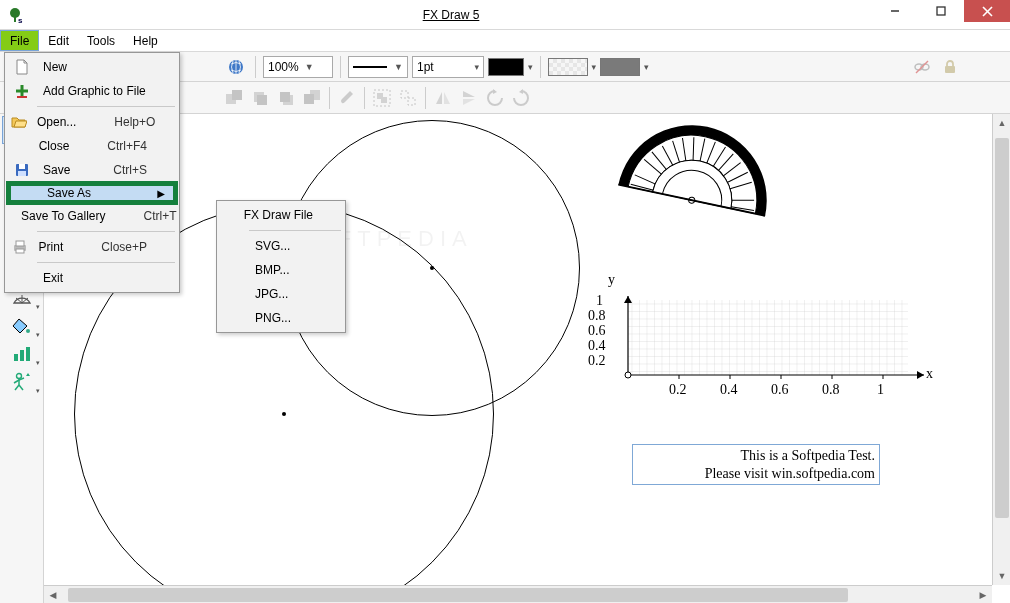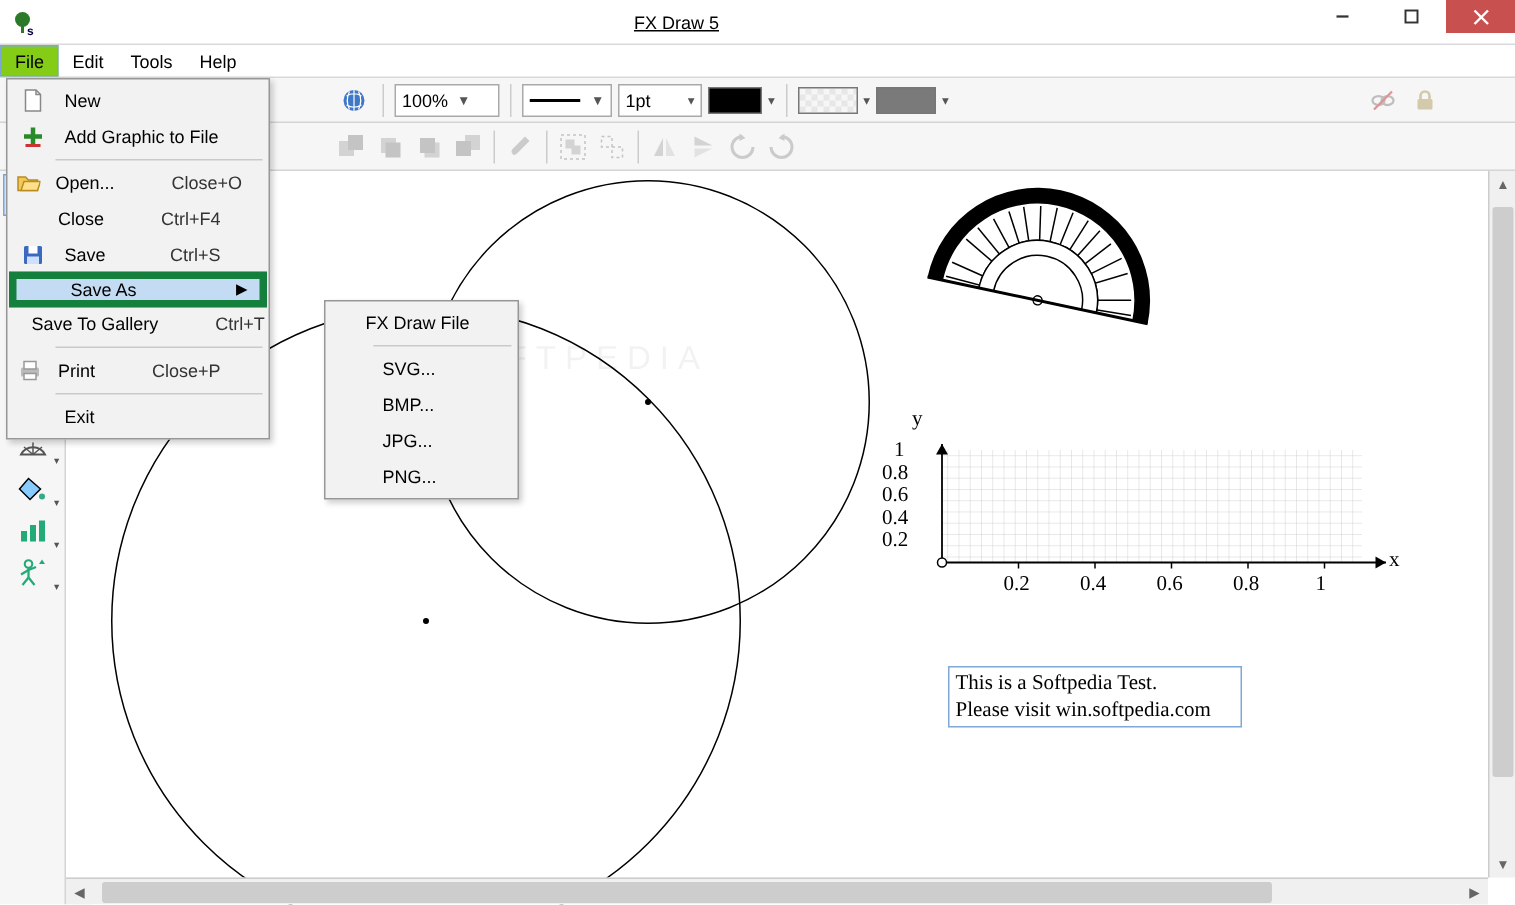--- a/index.html
+++ b/index.html
@@ -124,21 +124,21 @@
       <span>100%</span>
       <span class="arrow">▼</span>
     </div>
   <div class="sep"></div>
   <div class="combo" style="width:60px;justify-content:space-between">
       <svg width="34" height="8">
         <line x1="0" y1="4" x2="34" y2="4" stroke="#000" stroke-width="2"></line>
       </svg>
       <span class="arrow">▼</span>
     </div>
-  <div class="combo" style="width:56px;justify-content:space-between">
+  <div class="combo" style="width:72px;justify-content:space-between">
       <span>1pt</span>
       <span class="arrow">▾</span>
     </div>
   <div class="colorwell" style="background:#000"></div>
   <span class="arrow" style="font-size:9px;color:#555">▾</span>
   <div class="sep"></div>
   <div class="colorwell lightchecker" style="width:40px"></div>
   <span class="arrow" style="font-size:9px;color:#555">▾</span>
   <div class="colorwell" style="background:#7a7a7a;width:40px"></div>
   <span class="arrow" style="font-size:9px;color:#555">▾</span>
@@ -375,21 +375,21 @@
       </g>
     </svg>
     <div class="axislabel" style="left:45px; top:86px;">0.2</div>
     <div class="axislabel" style="left:96px; top:86px;">0.4</div>
     <div class="axislabel" style="left:147px; top:86px;">0.6</div>
     <div class="axislabel" style="left:198px; top:86px;">0.8</div>
     <div class="axislabel" style="left:253px; top:86px;">1</div>
     <div class="axislabel" style="left:302px; top:70px;">x</div>
   </div>
 
-  <div class="textbox" style="left:588px; top:330px; width:196px;">
+  <div class="textbox" style="left:588px; top:330px; width:248px;text-align:right;">
     <div>This is a Softpedia Test.</div>
     <div>Please visit win.softpedia.com</div>
   </div>
 
   <div style="position:absolute; left:250px; top:112px; font-size:22px; letter-spacing:6px; color:rgba(0,0,0,.05); font-weight:300;">SOFTPEDIA</div>
 
   <div class="scroll-v">
     <div class="btn" style="top:0">▲</div>
     <div class="thumb"></div>
     <div class="btn" style="bottom:0">▼</div>
@@ -423,21 +423,21 @@
   </div>
   <hr>
   <div class="row">
     <span class="iconcell">
         <svg width="16" height="14">
           <path d="M1 3 H6 L8 5 H14 V12 H1 Z" fill="#f4c858" stroke="#b98b20"></path>
           <path d="M3 12 L5 6 H16 L14 12 Z" fill="#ffe08a" stroke="#b98b20"></path>
         </svg>
       </span>
     <span class="label">Open...</span>
-    <span class="shortcut">Close+O</span>
+    <span class="shortcut">Help+O</span>
   </div>
   <div class="row">
     <span class="iconcell"></span>
     <span class="label">Close</span>
     <span class="shortcut">Ctrl+F4</span>
   </div>
   <div class="row">
     <span class="iconcell">
         <svg width="14" height="14">
           <rect x="1" y="1" width="12" height="12" fill="#3a6abf" rx="1"></rect>

